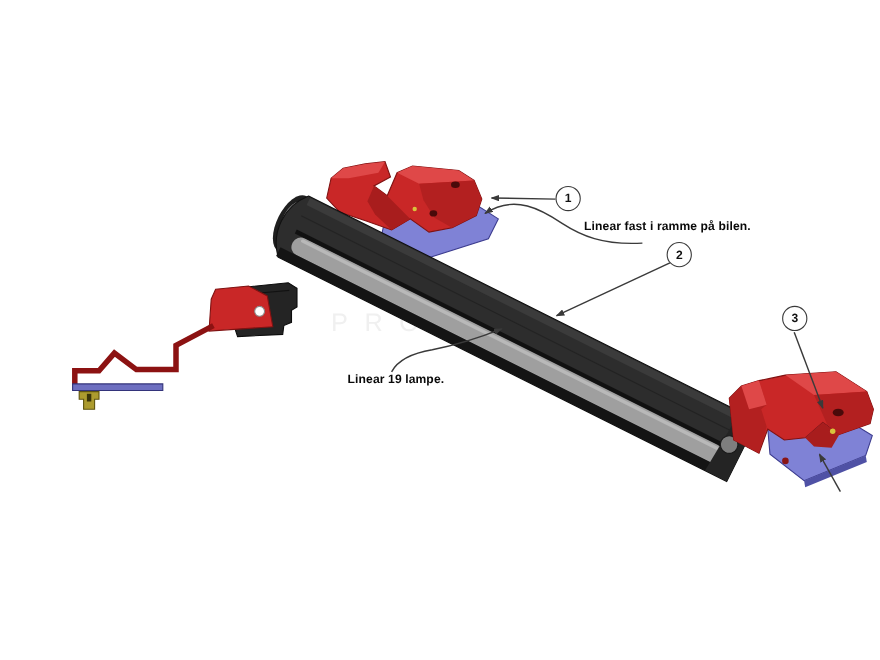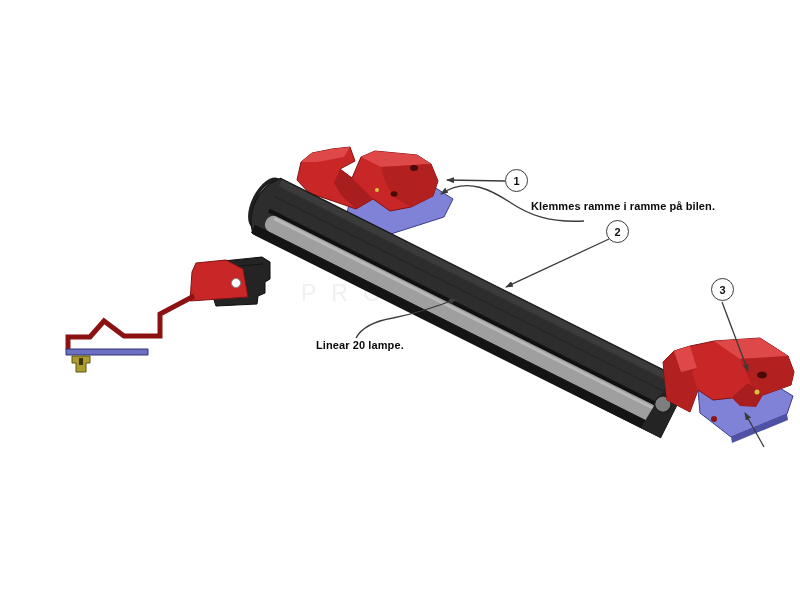--- a/index.html
+++ b/index.html
@@ -123,16 +123,16 @@
   <div class="callout" id="callout-1">
     <span>1</span>
   </div>
   <div class="callout" id="callout-2">
     <span>2</span>
   </div>
   <div class="callout" id="callout-3">
     <span>3</span>
   </div>
 
-  <div class="note" id="note-clamp">Klemmes ramme i ramme på bilen.</div>
-  <div class="note" id="note-lamp">Linear 20 lampe.</div>
+  <div class="note" id="note-clamp">Linear fast i ramme på bilen.</div>
+  <div class="note" id="note-lamp">Linear 19 lampe.</div>
 
 </div>
 
 </body></html>

